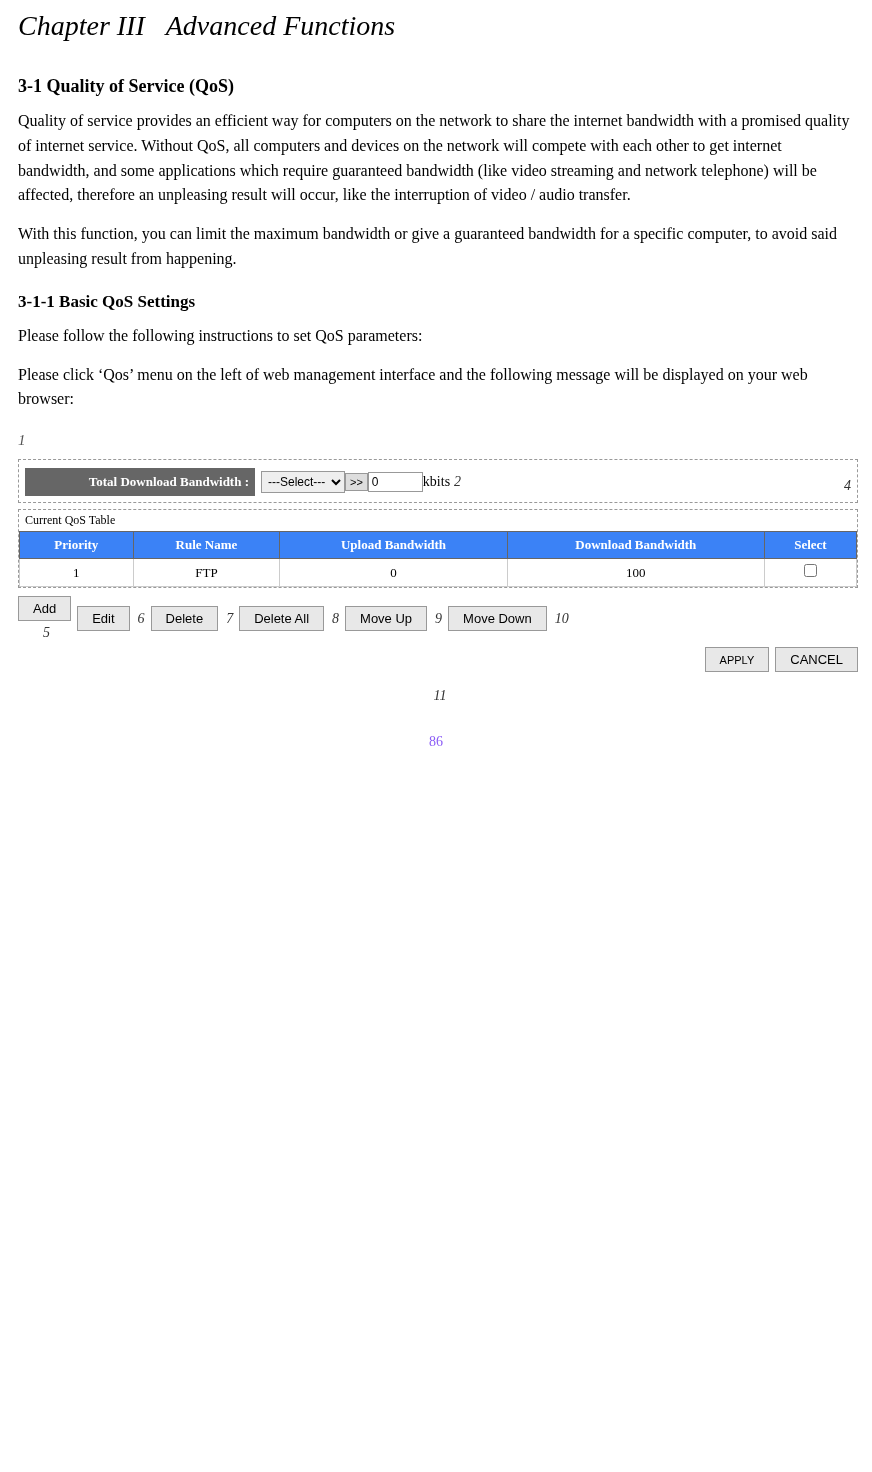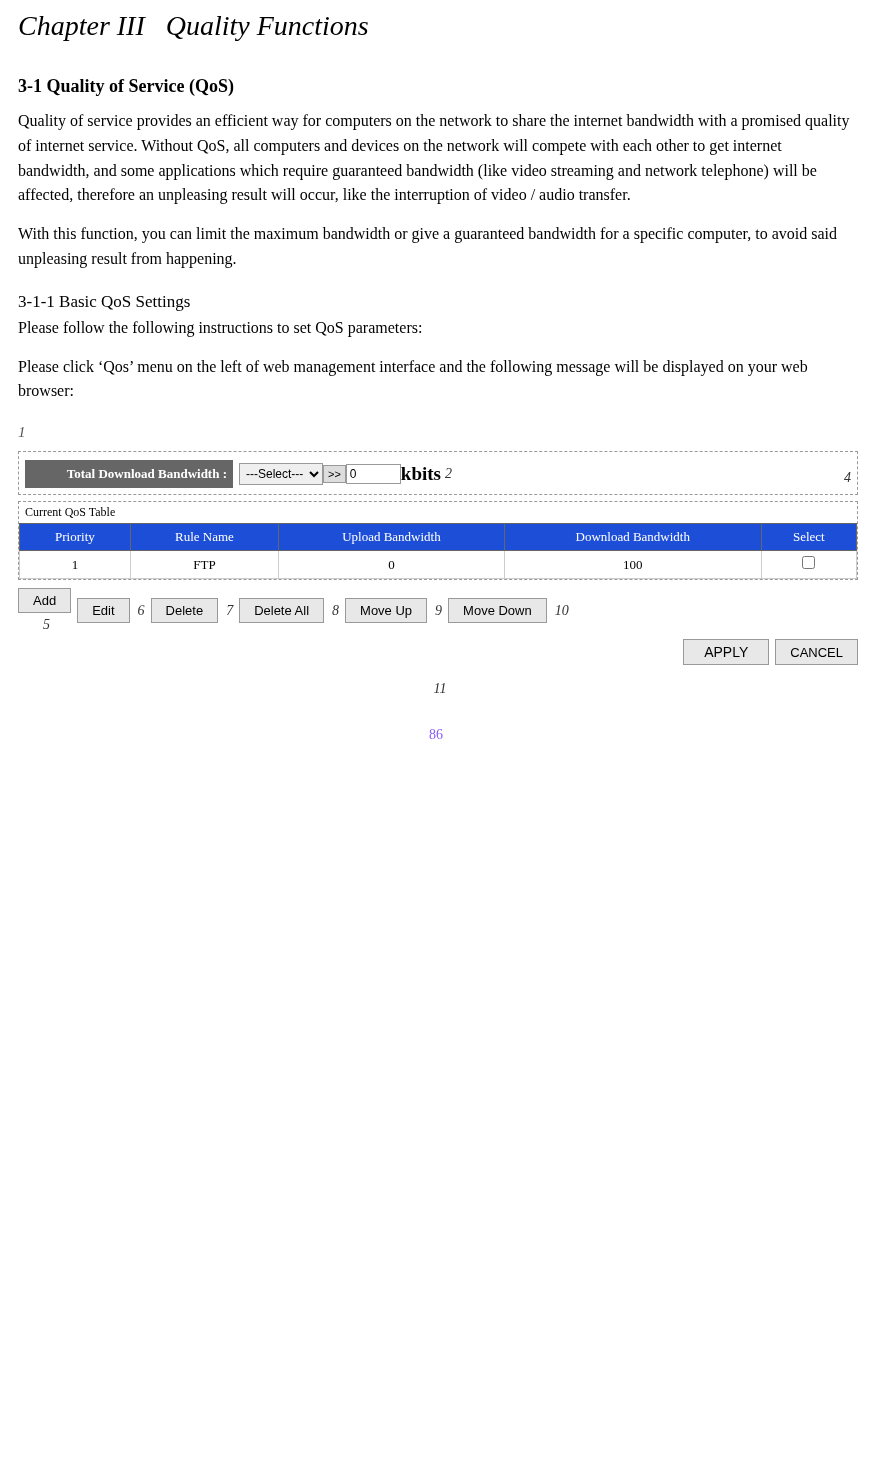--- a/index.html
+++ b/index.html
@@ -18,22 +18,22 @@
       margin-bottom: 30px;
       padding-bottom: 4px;
     }
     .section-heading {
       font-size: 18px;
       font-weight: bold;
       margin: 20px 0 12px 0;
     }
     .sub-heading {
       font-size: 17px;
-      font-weight: normal;
-      margin: 20px 0 4px 0;
+      font-weight: bold;
+      margin: 20px 0 12px 0;
     }
     p {
       font-size: 16px;
       line-height: 1.55;
       margin-bottom: 14px;
     }
     .diagram-container {
       margin: 20px 0 10px 0;
       position: relative;
     }
@@ -59,21 +59,21 @@
       padding: 3px 6px;
       font-size: 13px;
     }
     .bandwidth-label-cell {
       background: #666;
       color: #fff;
       text-align: right;
       padding: 4px 8px;
       font-size: 13px;
       font-weight: bold;
-      width: 208px;
+      width: 230px;
     }
     .bandwidth-control {
       display: flex;
       align-items: center;
       gap: 0;
     }
     .bandwidth-select {
       font-size: 12px;
       padding: 2px 2px;
       border: 1px solid #999;
@@ -85,63 +85,62 @@
       background: #ddd;
       cursor: pointer;
     }
     .bw-input {
       width: 55px;
       font-size: 12px;
       border: 1px solid #999;
       padding: 2px 3px;
     }
     .kbits-label {
-      font-size: 19px;
-      font-weight: bold;
+      font-size: 14px;
     }
     .current-qos-section {
       border: 1px dashed #999;
       margin-top: 6px;
       width: 840px;
     }
     .current-qos-title {
       font-size: 12px;
       padding: 3px 6px;
       color: #000;
     }
     .qos-table {
       width: 100%;
       border-collapse: collapse;
     }
     .qos-table th {
-      background: #1d4ed8;
+      background: #3b82f6;
       color: #fff;
       font-size: 13px;
-      font-weight: normal;
+      font-weight: bold;
       padding: 5px 8px;
       text-align: center;
       border: 1px solid #666;
     }
     .qos-table td {
       font-size: 13px;
       padding: 5px 8px;
       text-align: center;
       border: 1px solid #ccc;
     }
     .action-btn {
       font-size: 13px;
       padding: 4px 14px;
       border: 1px solid #999;
       background: #e8e8e8;
       cursor: pointer;
       min-width: 50px;
     }
     .apply-btn {
-      font-size: 14px;
-      padding: 4px 20px;
+      font-size: 11px;
+      padding: 4px 14px;
       border: 1px solid #999;
       background: #e8e8e8;
       cursor: pointer;
     }
     .cancel-btn {
       font-size: 13px;
       padding: 4px 14px;
       border: 1px solid #999;
       background: #e8e8e8;
       cursor: pointer;
@@ -176,21 +175,21 @@
     }
     .action-row-wrapper {
       margin-top: 8px;
       width: 840px;
     }
   </style>
 </head>
 <body>
 
 <h1 class="page-title">
-  <span>Chapter III</span>&nbsp;&nbsp;&nbsp;<span>Quality Functions</span>
+  <span>Chapter III</span>&nbsp;&nbsp;&nbsp;<span>Advanced Functions</span>
 </h1>
 
 <h2 class="section-heading">3-1 Quality of Service (QoS)</h2>
 
 <p>Quality of service provides an efficient way for computers on the network to share the internet bandwidth with a promised quality of internet service. Without QoS, all computers and devices on the network will compete with each other to get internet bandwidth, and some applications which require guaranteed bandwidth (like video streaming and network telephone) will be affected, therefore an unpleasing result will occur, like the interruption of video / audio transfer.</p>
 
 <p>With this function, you can limit the maximum bandwidth or give a guaranteed bandwidth for a specific computer, to avoid said unpleasing result from happening.</p>
 
 <h3 class="sub-heading">3-1-1 Basic QoS Settings</h3>
 

